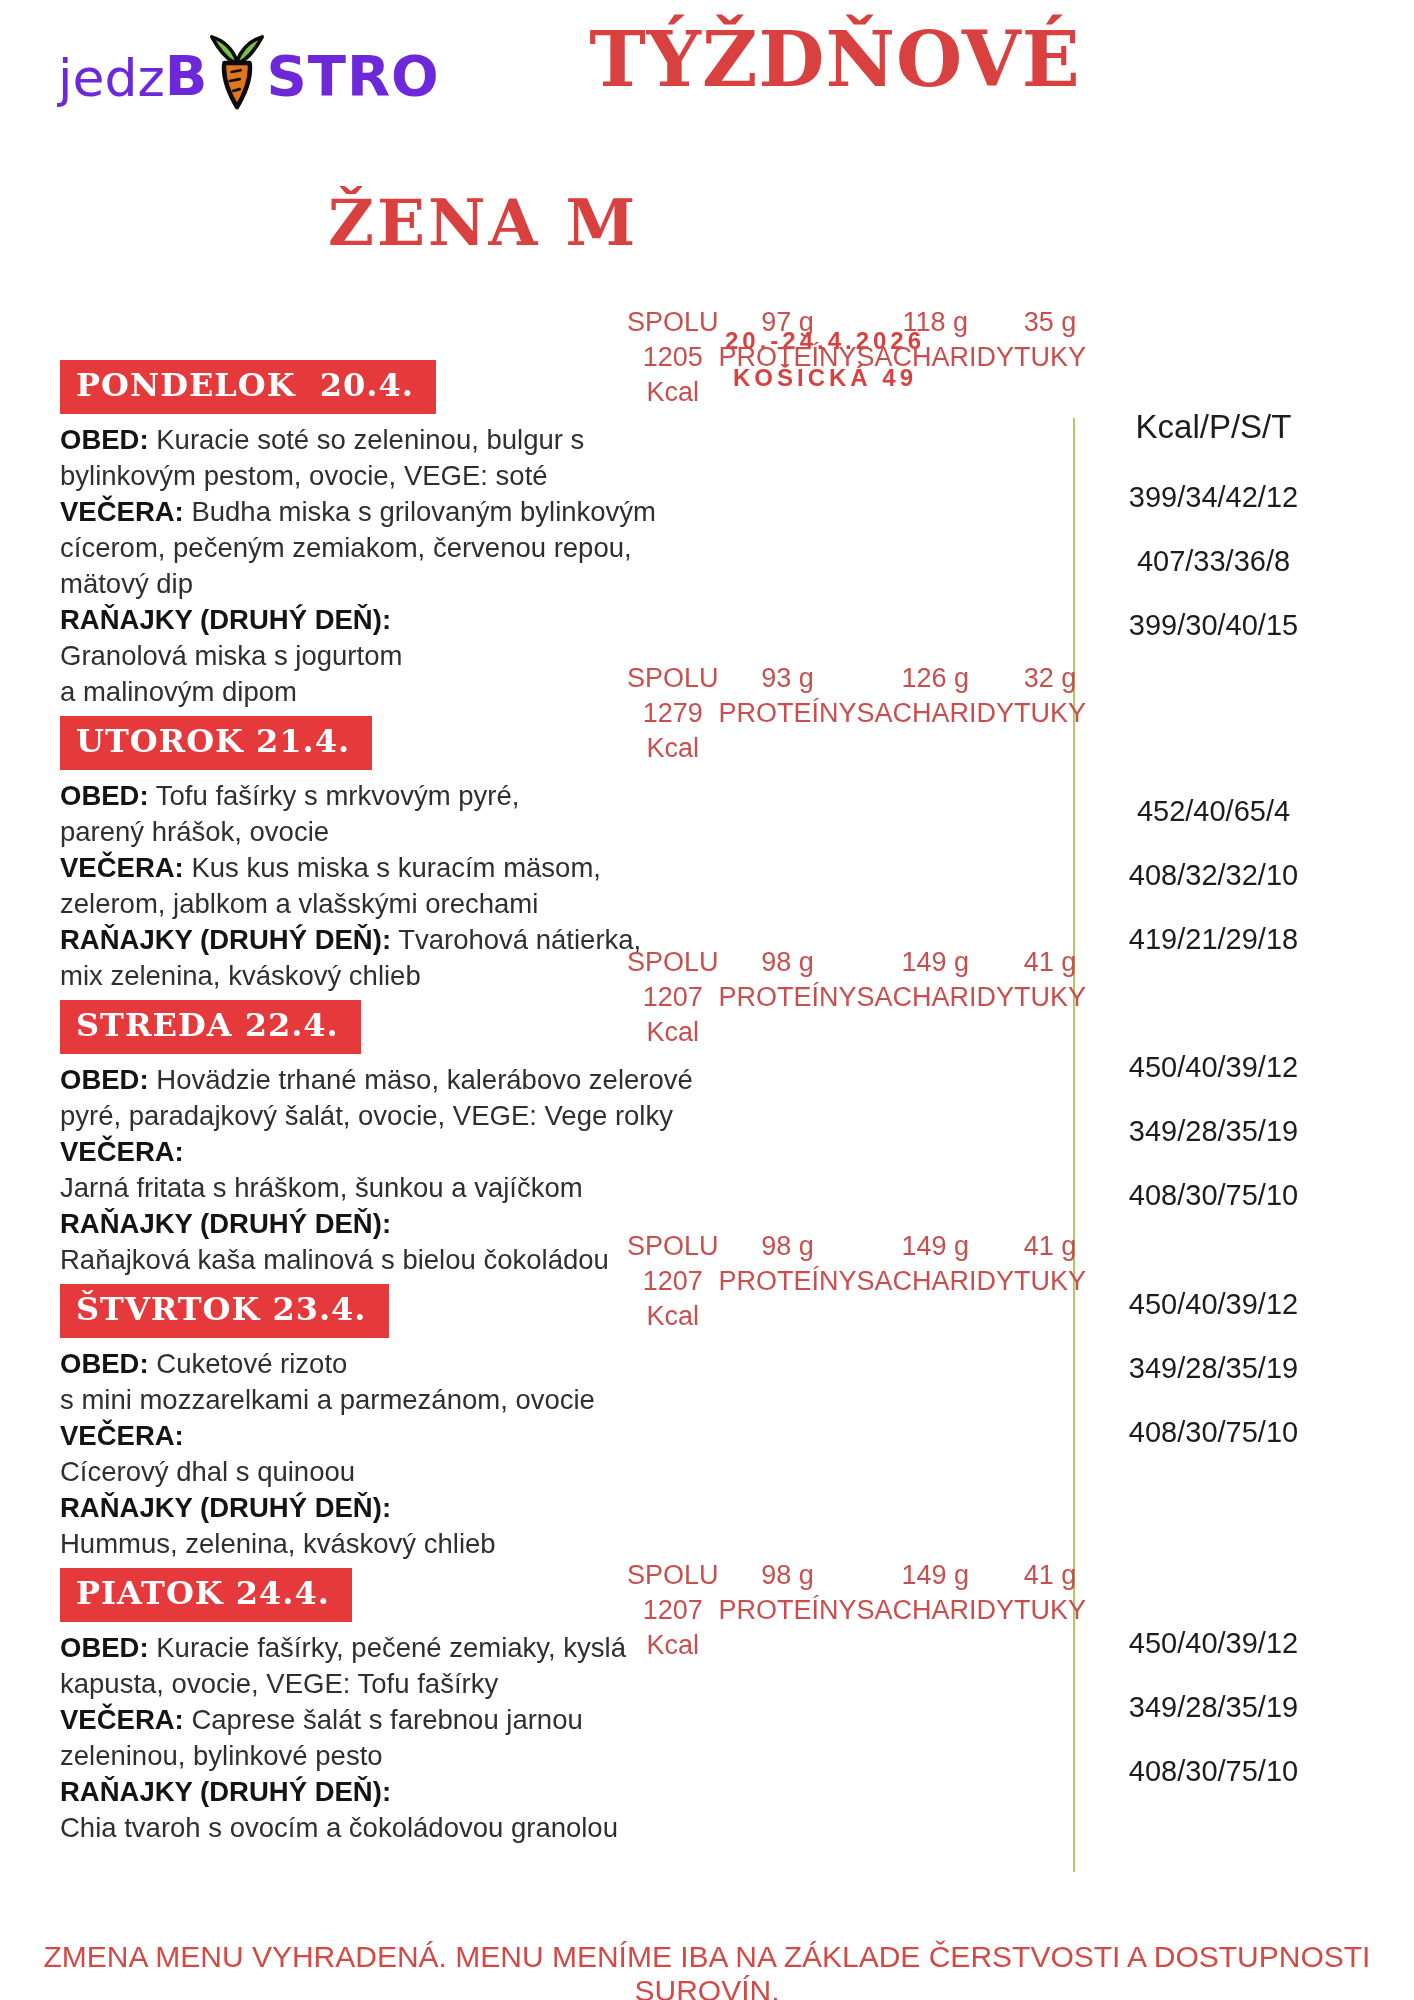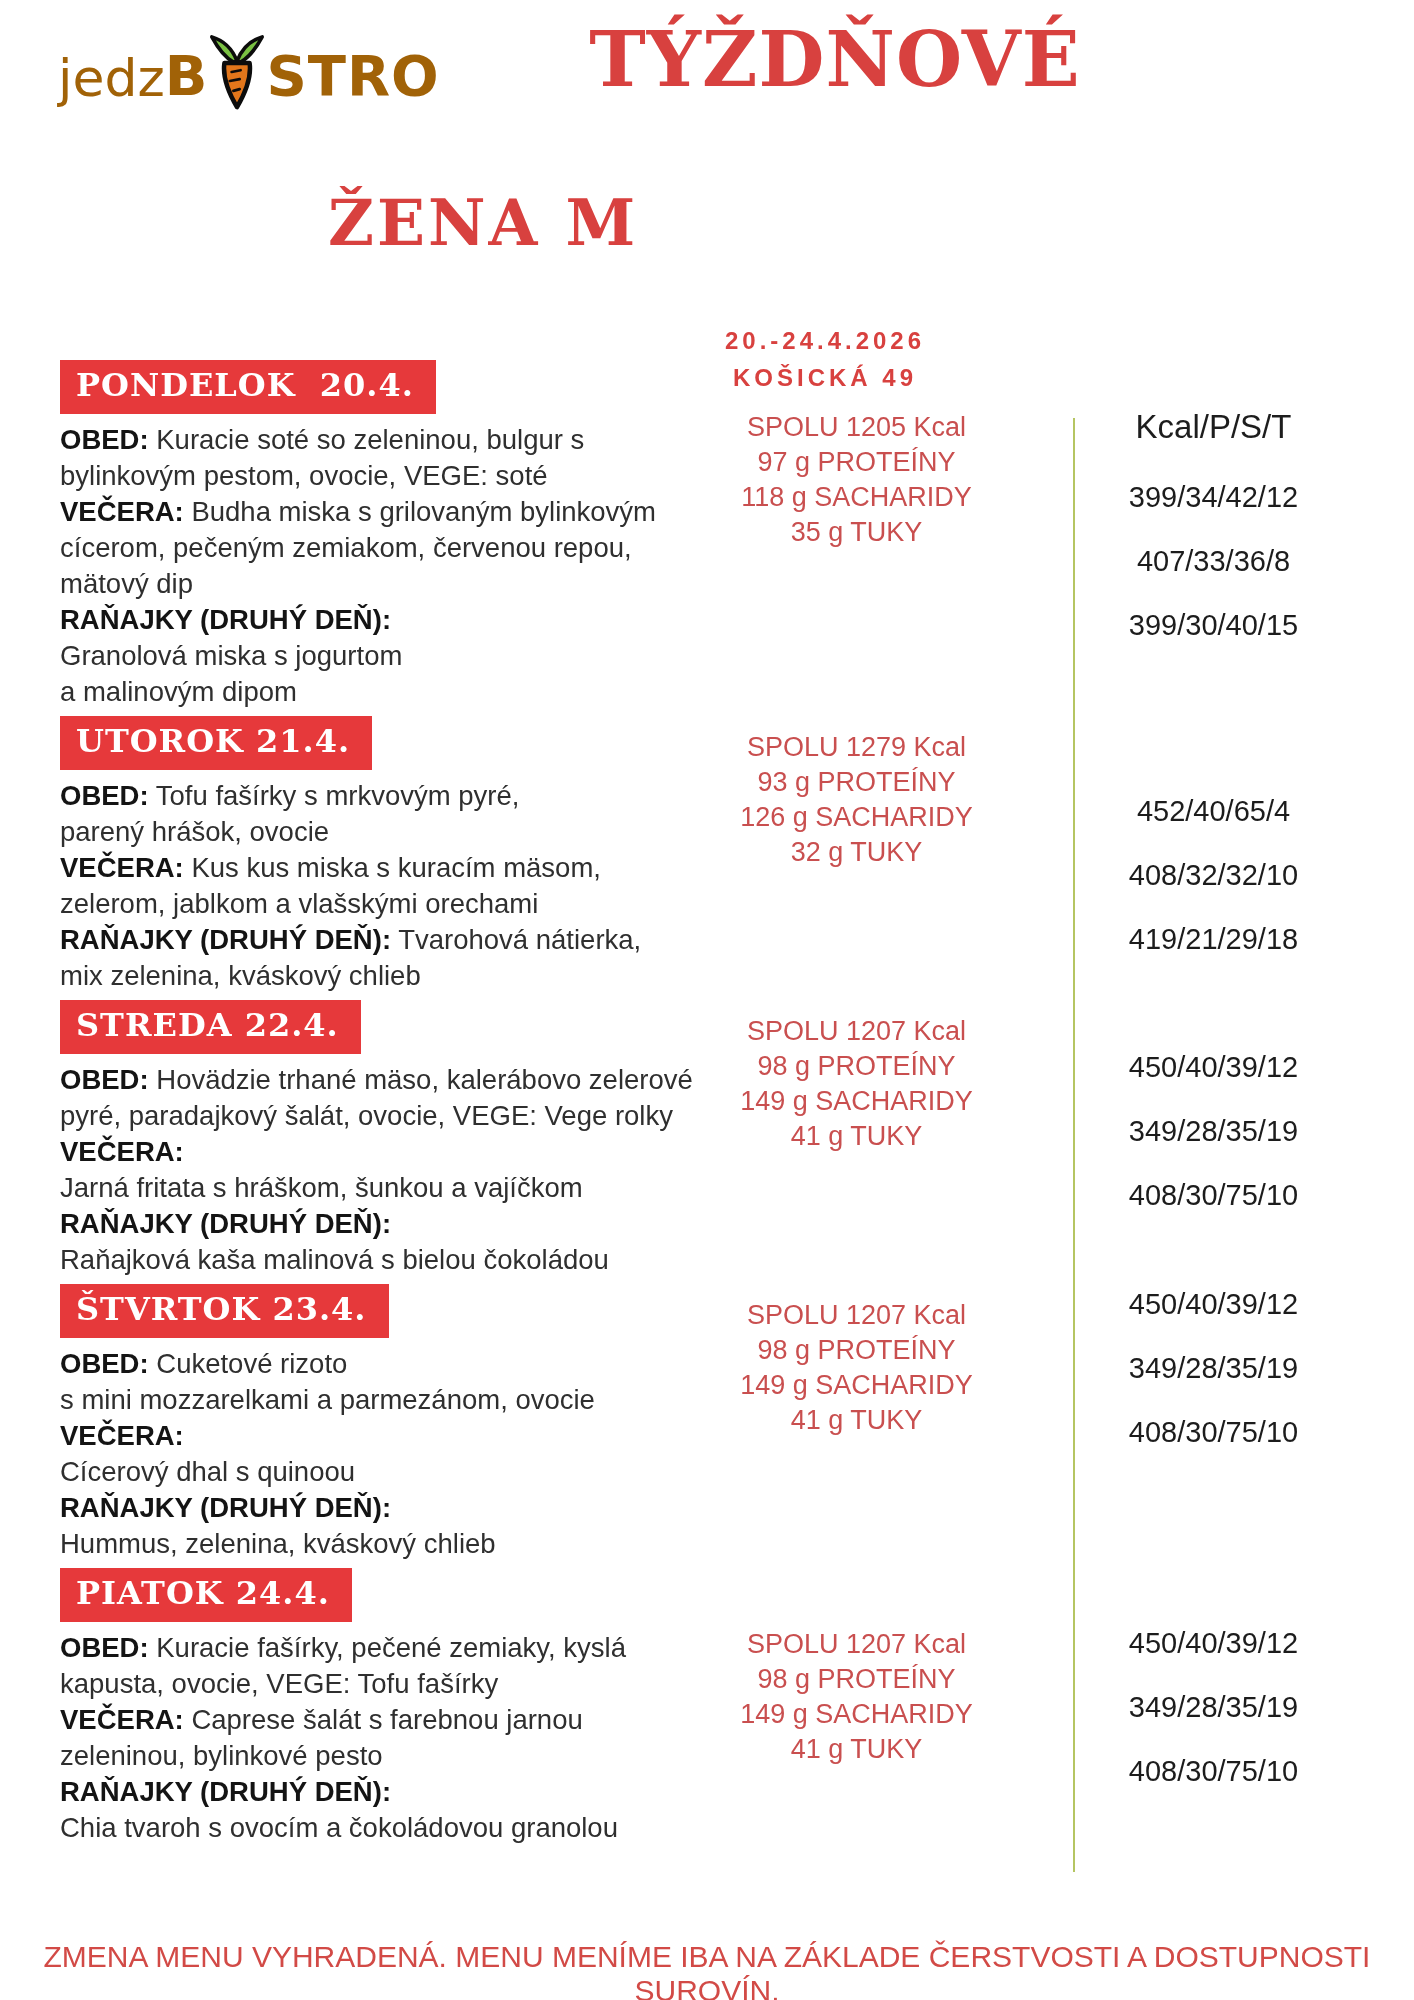--- a/index.html
+++ b/index.html
@@ -20,21 +20,21 @@
     background:#ffffff;
     font-family:"Liberation Sans",sans-serif;
     overflow:hidden;
   }
 
   
   .logo{
     position:absolute;left:58px;top:34px;
     display:inline-flex;align-items:flex-end;
     font-family:"DejaVu Sans",sans-serif;
-    color:#a16207;line-height:1;
+    color:#6d28d9;line-height:1;
   }
   .logo .lt-light{font-size:52px;font-weight:500;letter-spacing:0;}
   .logo .lt-bold{font-size:56px;font-weight:800;letter-spacing:1px;}
   .logo svg{margin:0 2px -6px 2px;}
 
   .main-title{
     position:absolute;left:545px;top:20px;width:580px;
     font-family:"DejaVu Serif","Liberation Serif",serif;
     font-weight:700;color:var(--title-red);
     font-size:76px;line-height:1.06;text-align:center;
@@ -78,21 +78,21 @@
   }
   .day-left{display:flex;flex-direction:column;align-items:flex-start;}
   .meals{width:100%;}
   .meal{
     font-size:27.5px;line-height:36px;color:var(--body-text);
     white-space:pre-line;
   }
   .meal-label{font-weight:700;color:var(--label-text);}
 
   .day-summary{
-    display:flex;flex-direction:column;justify-content:center;
+    display:flex;flex-direction:row;justify-content:center;
     text-align:center;padding-right:100px;
     color:var(--summary-red);font-size:27px;line-height:35px;
     transform:translateY(-55px);
   }
   .day-row:first-child .day-summary{transform:translateY(-40px);}
   .day-row:last-child  .day-summary{transform:translateY(-10px);}
 
   .day-values{
     display:flex;flex-direction:column;justify-content:center;
     gap:30px;text-align:center;

